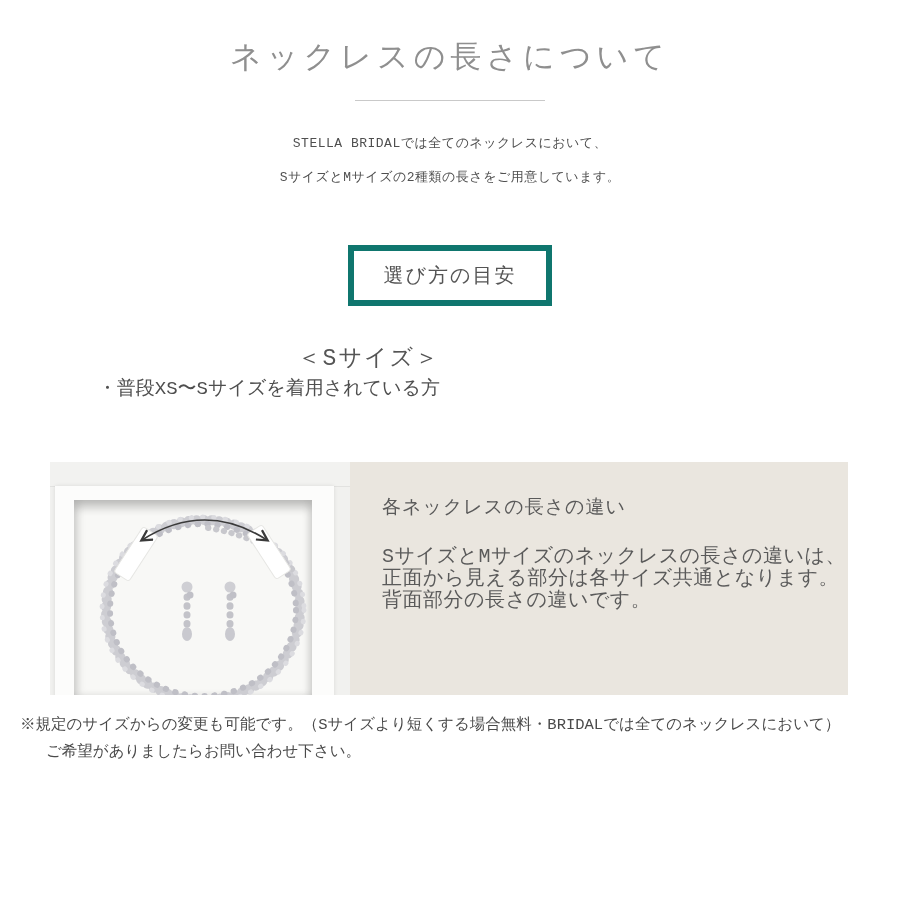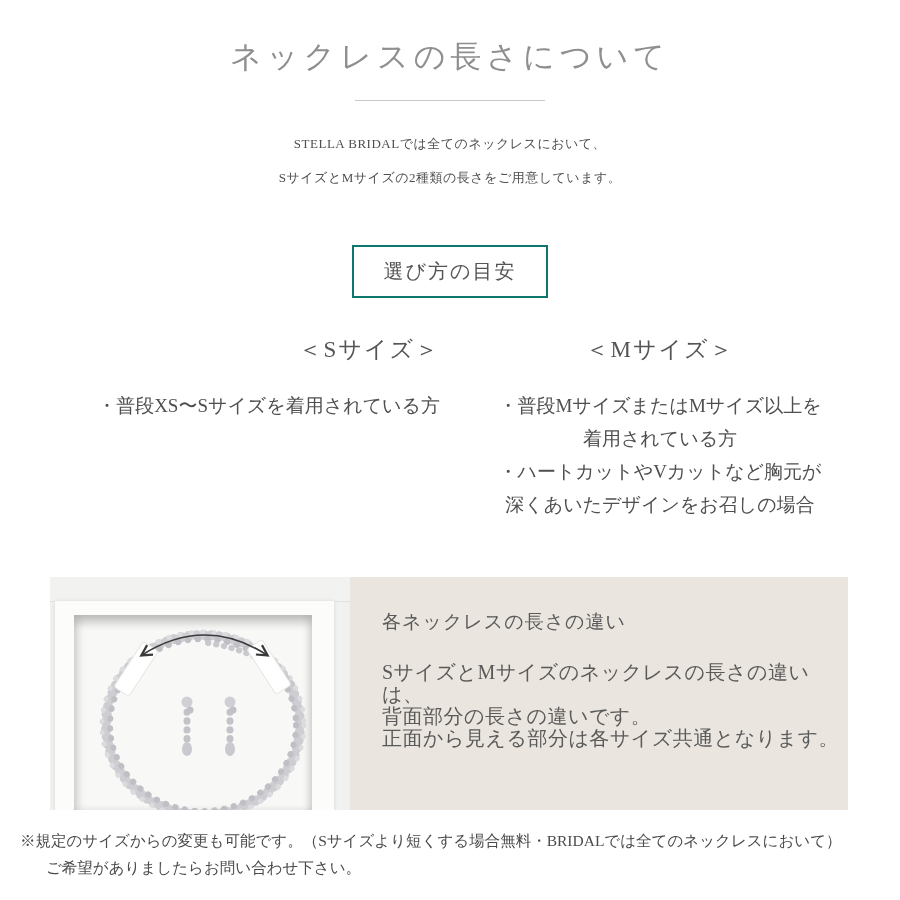--- a/index.html
+++ b/index.html
@@ -6,21 +6,21 @@
     margin: 0;
     padding: 0;
     background: #ffffff;
   }
   .page {
     position: relative;
     width: 900px;
     height: 900px;
     background: #ffffff;
     overflow: hidden;
-    font-family: Liberation Serif, serif;
+    font-family: Liberation Mono, monospace;
     color: #4f4f4f;
   }
 
   
   .title {
     margin: 0;
     padding-top: 36px;
     text-align: center;
     font-size: 31px;
     font-weight: normal;
@@ -44,21 +44,21 @@
     letter-spacing: 0.5px;
   }
 
   
   .guide-box-wrap {
     margin-top: 50px;
     text-align: center;
   }
   .guide-box {
     display: inline-block;
-    border: 2px solid #0f766e;
+    border: 6px solid #0f766e;
     padding: 11px 30px;
     font-size: 20px;
     letter-spacing: 2px;
     color: #555555;
     background: #ffffff;
   }
 
   
   .columns {
     display: flex;
@@ -74,21 +74,20 @@
     width: 390px;
     margin-left: 25px;
     text-align: center;
   }
   .size-heading {
     font-size: 23px;
     letter-spacing: 2px;
     color: #555555;
   }
   .bullets {
-    margin-top: 24px;
     font-size: 19px;
     line-height: 33px;
     color: #4f4f4f;
   }
 
   
   .info-panel {
     display: flex;
     width: 798px;
     height: 233px;
@@ -175,29 +174,20 @@
 
   <div class="guide-box-wrap">
     <div class="guide-box">選び方の目安</div>
   </div>
 
   <div class="columns">
     <div class="col-s">
       <div class="size-heading">＜Sサイズ＞</div>
       <div class="bullets">
         <div>・普段XS〜Sサイズを着用されている方</div>
-      </div>
-    </div>
-    <div class="col-m">
-      <div class="size-heading">＜Mサイズ＞</div>
-      <div class="bullets">
-        <div>・普段MサイズまたはMサイズ以上を</div>
-        <div>着用されている方</div>
-        <div>・ハートカットやVカットなど胸元が</div>
-        <div>深くあいたデザインをお召しの場合</div>
       </div>
     </div>
   </div>
 
   <div class="info-panel">
 
     <div class="photo">
       <div class="photo-topwall"></div>
       <div class="photo-frame"></div>
       <div class="photo-mat"></div>
@@ -235,22 +225,22 @@
         </g>
 
         <path d="M 92 78 Q 155 38 217 78" fill="none" stroke="#3a3a3a" stroke-width="1.6" marker-start="url(#ah)" marker-end="url(#ah)"></path>
       </svg>
     </div>
 
     <div class="info-text">
       <div class="info-heading">各ネックレスの長さの違い</div>
       <div class="info-body">
         <div>SサイズとMサイズのネックレスの長さの違いは、</div>
+        <div>正面から見える部分は各サイズ共通となります。</div>
         <div>背面部分の長さの違いです。</div>
-        <div>正面から見える部分は各サイズ共通となります。</div>
       </div>
     </div>
   </div>
 
   <div class="notes">
     <div>※規定のサイズからの変更も可能です。（Sサイズより短くする場合無料・BRIDALでは全てのネックレスにおいて）</div>
     <div class="note-indent">ご希望がありましたらお問い合わせ下さい。</div>
   </div>
 
 </div>

